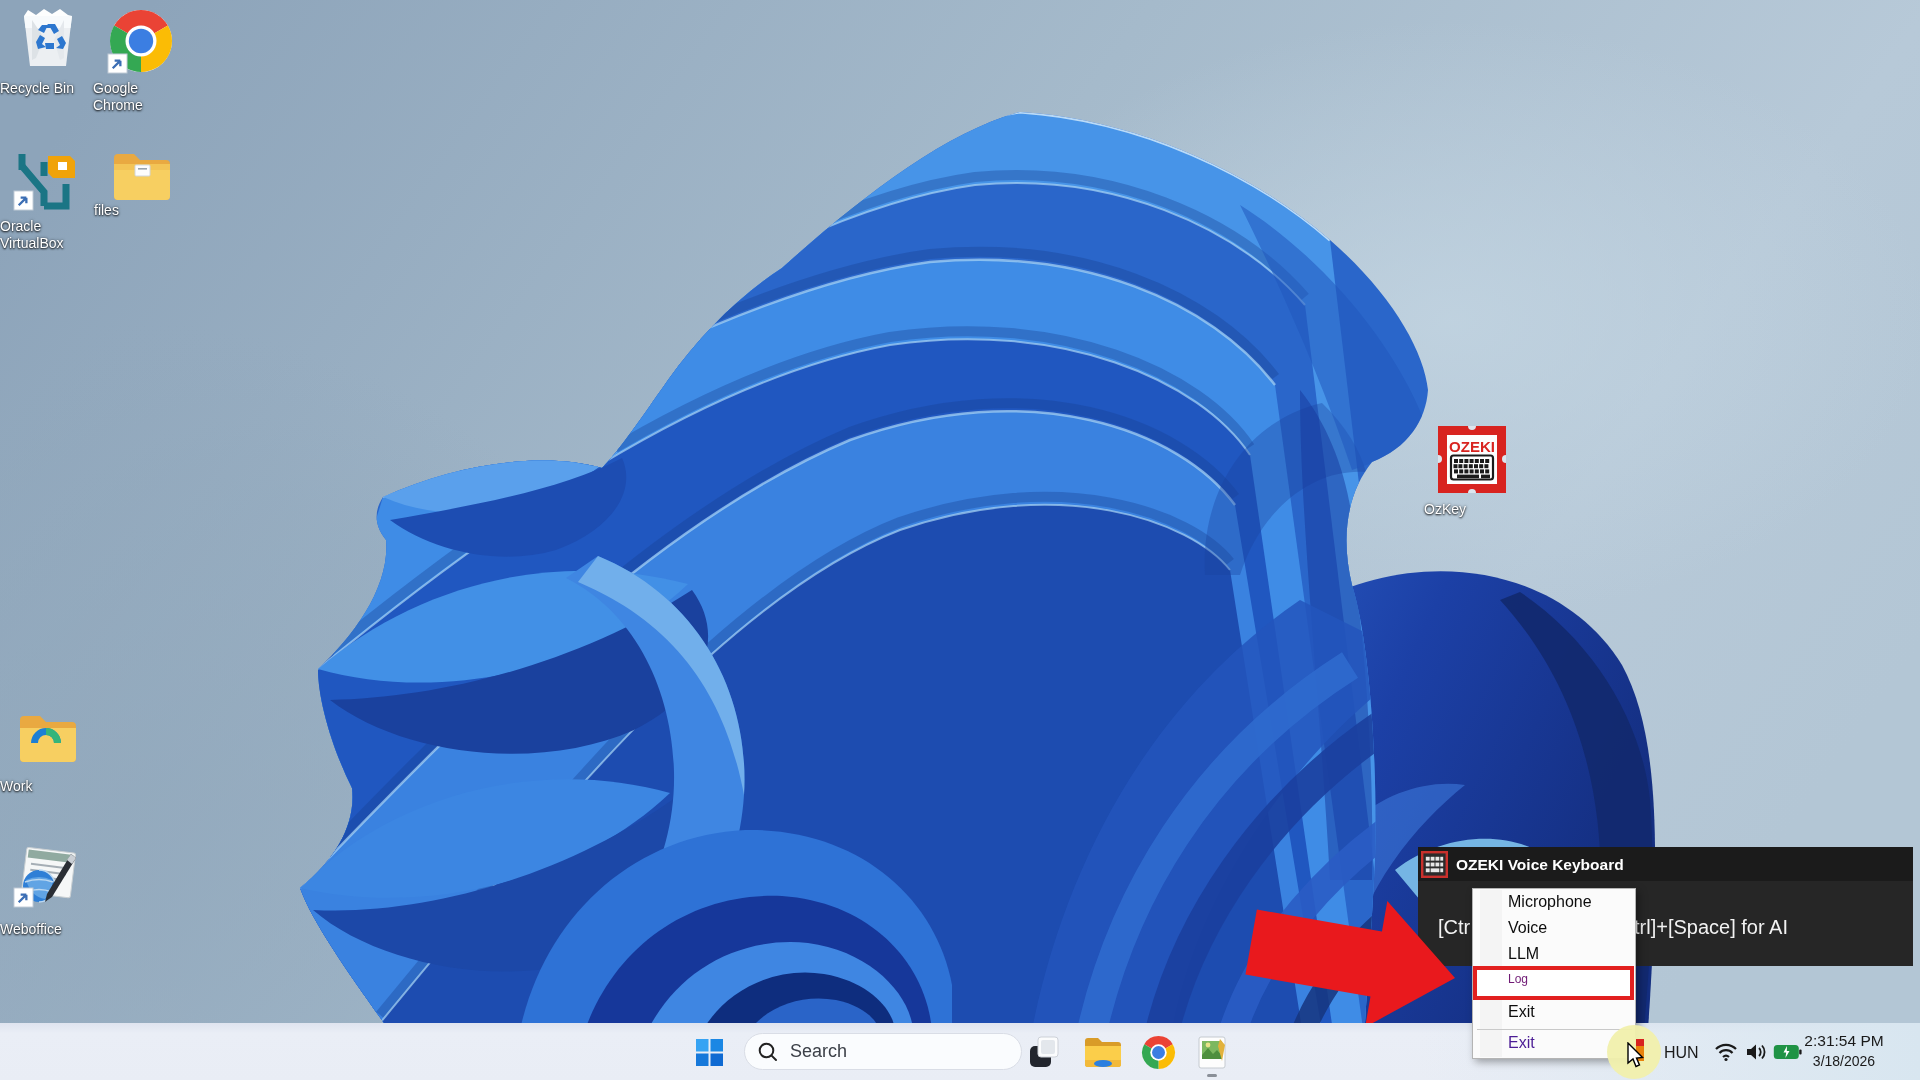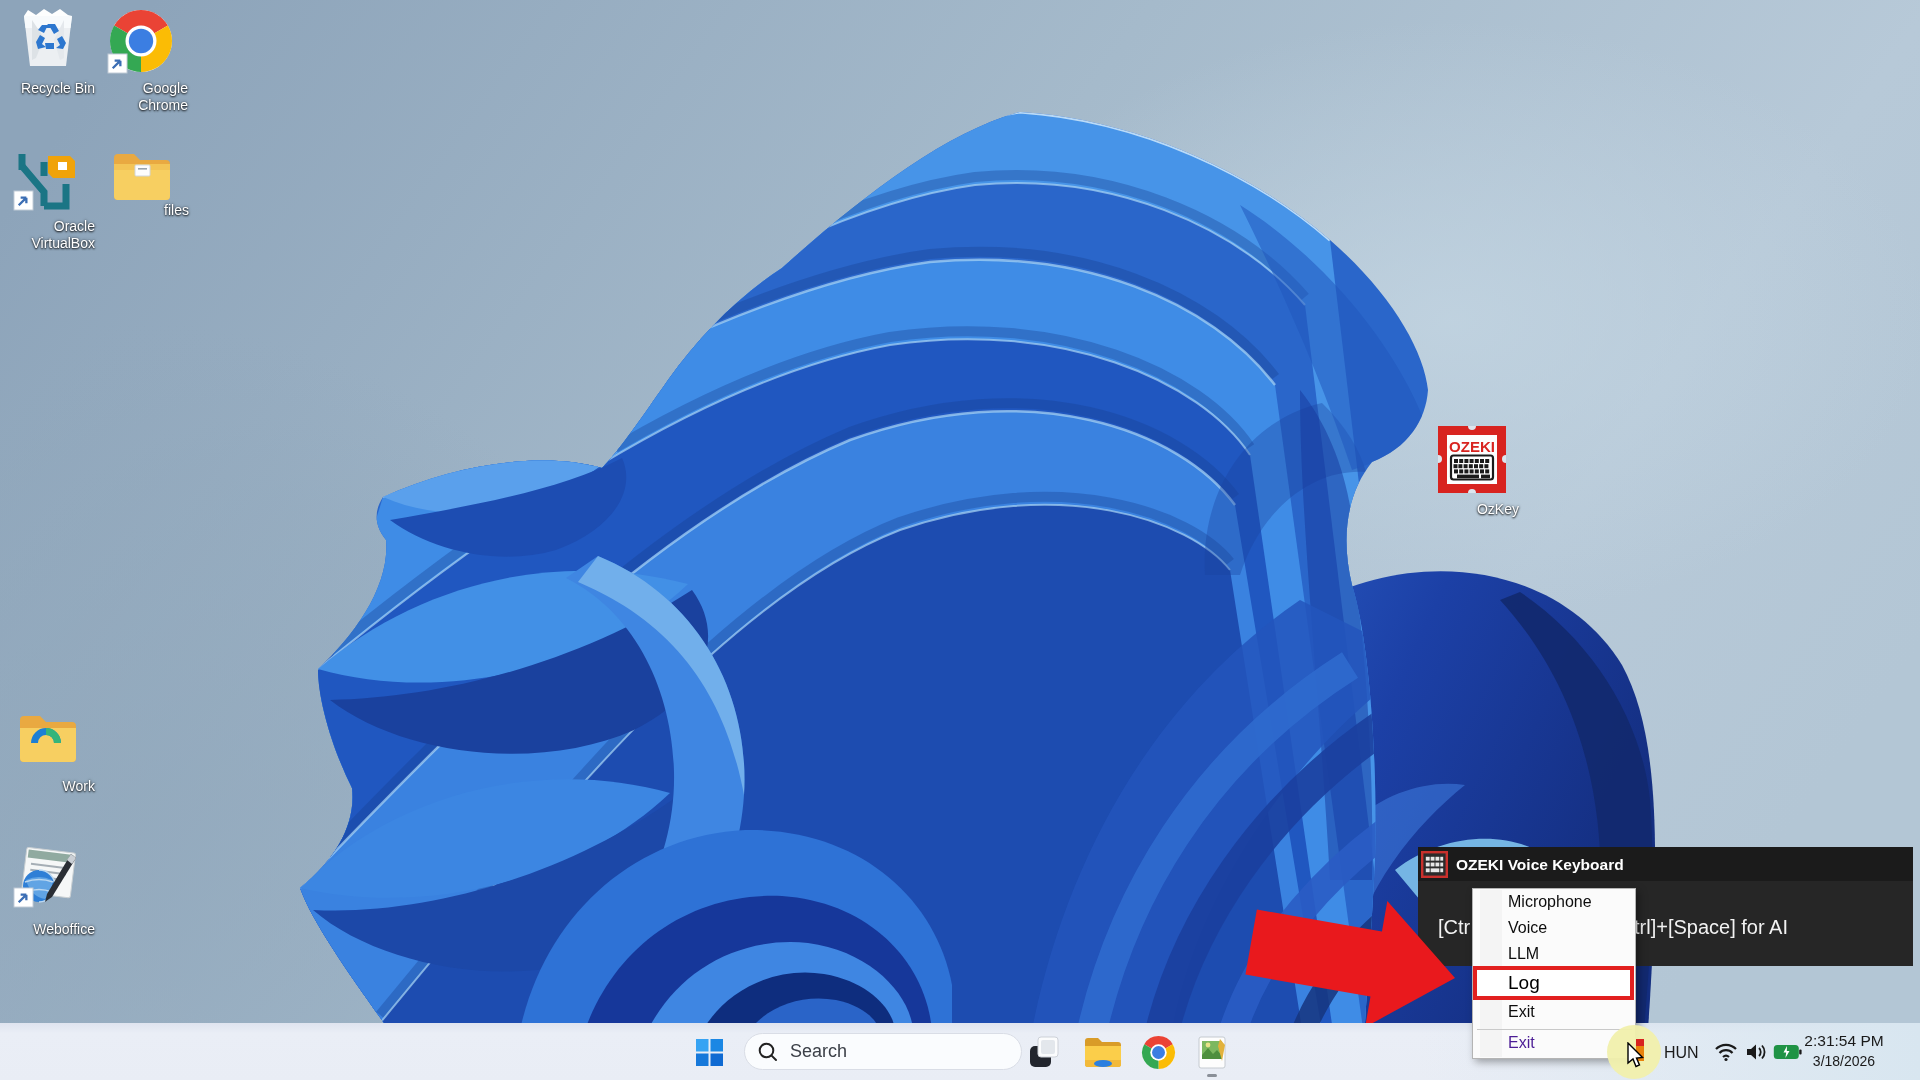--- a/index.html
+++ b/index.html
@@ -1,19 +1,19 @@
 <!DOCTYPE html>
 <html><head>
 <meta charset="utf-8">
 <style>
   * { margin:0; padding:0; box-sizing:border-box; }
   html,body { width:1920px; height:1080px; overflow:hidden; font-family:"Liberation Sans", sans-serif; }
   #stage { position:relative; width:1920px; height:1080px; overflow:hidden; background:#a5b8c9; }
   .abs { position:absolute; }
-  .iconlabel { position:absolute; color:#fff; font-size:14px; text-align:right; z-index:1;
+  .iconlabel { position:absolute; color:#fff; font-size:14px; text-align:left; z-index:1;
     text-shadow:0 1px 2px rgba(0,0,0,.9), 0 0 3px rgba(0,0,0,.55); line-height:17px; }
 </style>
 </head>
 <body>
 <div id="stage">
 
   <svg id="wall" class="abs" style="left:0;top:0;z-index:0" width="1920" height="1080" viewBox="0 0 1920 1080">
     <defs>
       <linearGradient id="bg" x1="0" y1="0.2" x2="1" y2="0.6">
         <stop offset="0" stop-color="#8da4ba"></stop>
@@ -321,21 +321,21 @@
   <div class="abs" style="left:1207px;top:1074px;width:10px;height:3px;border-radius:2px;background:#8a8f98;z-index:4"></div>
 
   <div class="abs" style="left:1607px;top:1025px;width:54px;height:54px;border-radius:50%;background:#f1f0ac;opacity:.95;z-index:6"></div>
 
   <div class="abs" style="left:1472px;top:888px;width:164px;height:171px;background:#fbfbfb;border:1px solid #b4b4b4;box-shadow:3px 3px 8px rgba(0,0,0,.35);z-index:5"></div>
   <div class="abs" style="left:1480px;top:890px;width:22px;height:167px;background:#f4f4f4;z-index:5"></div>
   <div class="abs" style="left:1508px;top:893px;color:#0d0d0d;font-size:16px;z-index:5">Microphone</div>
   <div class="abs" style="left:1508px;top:919px;color:#0d0d0d;font-size:16px;z-index:5">Voice</div>
   <div class="abs" style="left:1508px;top:945px;color:#0d0d0d;font-size:16px;z-index:5">LLM</div>
   <div class="abs" style="left:1473px;top:966px;width:161px;height:34px;background:#fff;border:4px solid #e2201f;z-index:5"></div>
-  <div class="abs" style="left:1508px;top:972px;color:#000000;font-size:19px;z-index:5">Log</div>
+  <div class="abs" style="left:1508px;top:972px;color:#701a75;font-size:12px;z-index:5">Log</div>
   <div class="abs" style="left:1508px;top:1003px;color:#0d0d0d;font-size:16px;z-index:5">Exit</div>
   <div class="abs" style="left:1477px;top:1029px;width:155px;height:1px;background:#c9c9c9;z-index:5"></div>
   <div class="abs" style="left:1508px;top:1034px;color:#4c1d95;font-size:16px;z-index:5">Exit</div>
 
   <div class="abs" style="left:1636px;top:1039px;width:8px;height:22px;background:#e8830c;z-index:7"></div>
   <div class="abs" style="left:1636px;top:1039px;width:8px;height:7px;background:#d8231f;z-index:7"></div>
 
   <div class="abs" style="left:1664px;top:1044px;color:#1a1a1a;font-size:16px;z-index:4">HUN</div>
   <svg class="abs" style="left:1714px;top:1042px;z-index:4" width="24" height="20" viewBox="0 0 24 20">
     <path d="M2 7 A14 14 0 0 1 22 7" fill="none" stroke="#1a1a1a" stroke-width="2.2"></path>

